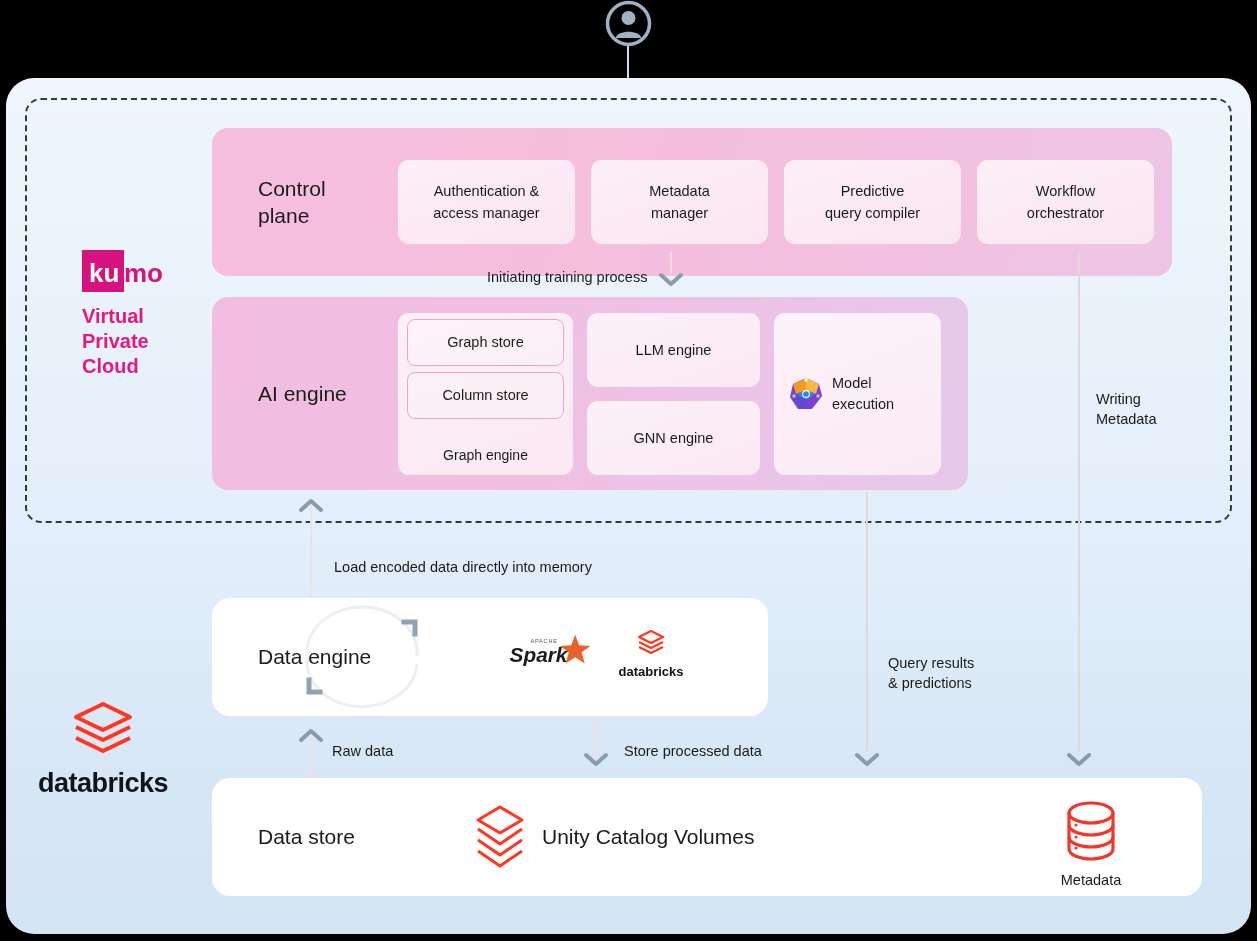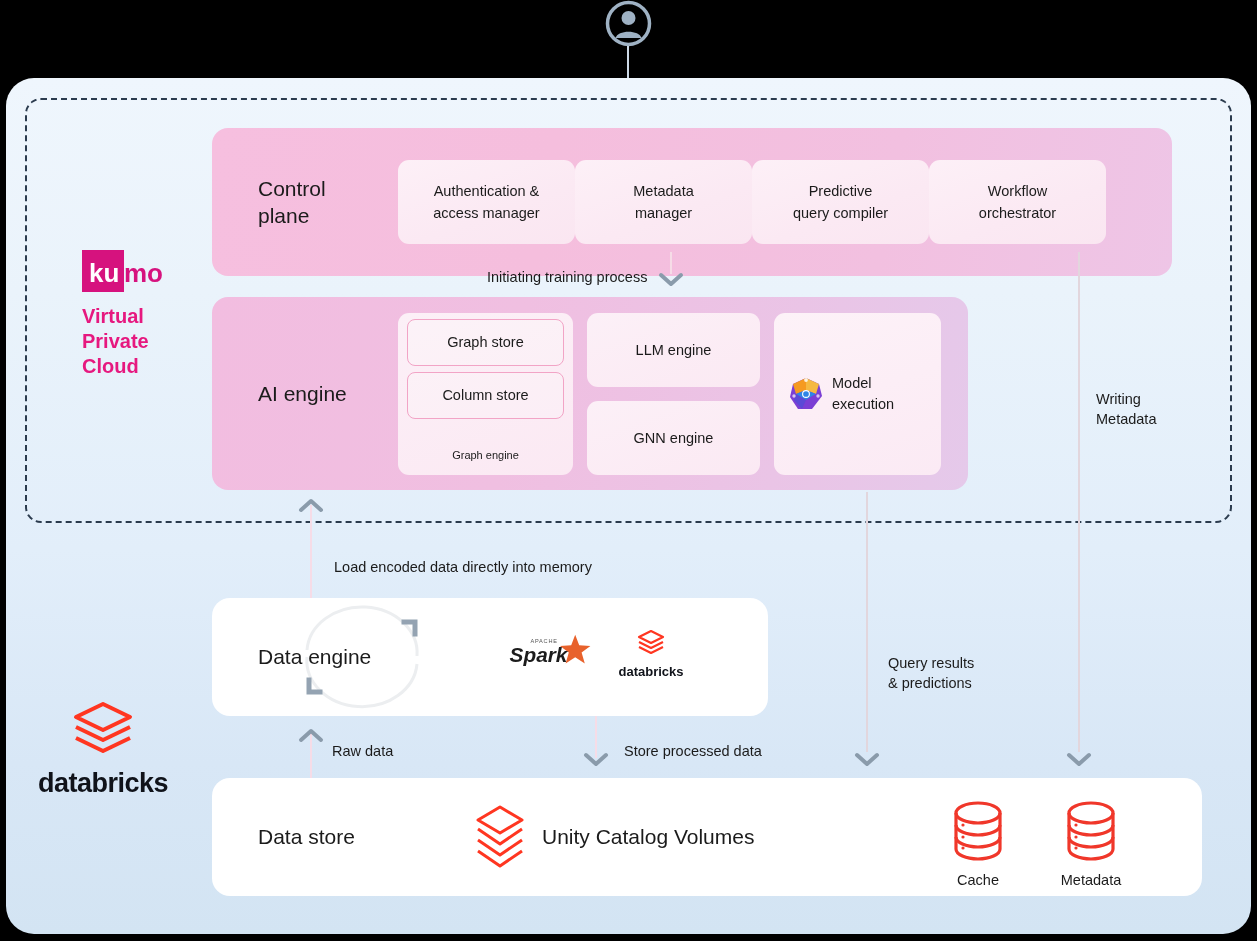--- a/index.html
+++ b/index.html
@@ -60,21 +60,21 @@
     position: absolute; left: 212px; top: 128px;
     width: 960px; height: 148px;
     border-radius: 16px;
     background: linear-gradient(100deg, #f6bfdf 0%, #f5bedd 35%, #f2c0e0 70%, #eec5e6 100%);
     display: flex; align-items: center;
   }
   .band-title {
     font-size: 21px; color: #1b1b1b; line-height: 27px;
     width: 186px; padding-left: 46px;
   }
-  .cp-cards { display: flex; }
+  .cp-cards { display: flex; gap: 16px; }
   .cp-card {
     width: 177px; height: 84px;
     border-radius: 11px;
     background: linear-gradient(160deg, #fdf0f7 0%, #fbe9f3 60%, #fae6f1 100%);
     display: flex; align-items: center; justify-content: center;
     text-align: center;
     font-size: 14.5px; color: #1b1b1b; line-height: 22px;
   }
 
   
@@ -102,21 +102,21 @@
     width: 157px; height: 47px; margin-top: 6px;
     border: 1px solid #f2a4c6;
     border-radius: 8px;
     display: flex; align-items: center; justify-content: center;
     font-size: 14.5px; color: #1b1b1b;
     background: rgba(255,255,255,0.18);
   }
   .graph-engine-label {
     position: absolute; bottom: 0; left: 0; right: 0;
     height: 40px; display:flex; align-items:center; justify-content:center;
-    font-size: 11px; color: #1b1b1b;
+    font-size: 14px; color: #1b1b1b;
   }
 
   .mid-col { display: flex; flex-direction: column; gap: 14px; }
   .mid-card {
     width: 173px; height: 74px;
     border-radius: 11px;
     background: linear-gradient(160deg, #fcf0f7 0%, #fbe9f3 100%);
     display: flex; align-items: center; justify-content: center;
     font-size: 14.5px; color: #1b1b1b;
   }
@@ -368,32 +368,20 @@
     <div class="ucv">
       <svg width="52" height="66" viewBox="0 0 52 66">
         <path d="M26 3 L48 16 L26 29 L4 16 Z" fill="none" stroke="#ff3621" stroke-width="3" stroke-linejoin="round"></path>
         <path d="M4 25 L26 40 L48 25" fill="none" stroke="#ff3621" stroke-width="3" stroke-linejoin="round"></path>
         <path d="M4 36 L26 51 L48 36" fill="none" stroke="#ff3621" stroke-width="3" stroke-linejoin="round"></path>
         <path d="M4 47 L26 62 L48 47" fill="none" stroke="#ff3621" stroke-width="3" stroke-linejoin="round"></path>
       </svg>
       <div class="ucv-label">Unity Catalog Volumes</div>
     </div>
 
-    <div class="cyl-group cache">
-      <svg width="56" height="62" viewBox="0 0 56 62">
-        <ellipse cx="28" cy="13" rx="22" ry="10" fill="none" stroke="#f0372a" stroke-width="3.2"></ellipse>
-        <path d="M6 13 L6 49 A22 10 0 0 0 50 49 L50 13" fill="none" stroke="#f0372a" stroke-width="3.2"></path>
-        <path d="M6 25 A22 10 0 0 0 50 25" fill="none" stroke="#f0372a" stroke-width="3.2"></path>
-        <path d="M6 37 A22 10 0 0 0 50 37" fill="none" stroke="#f0372a" stroke-width="3.2"></path>
-        <circle cx="13" cy="25" r="1.6" fill="#f0372a"></circle>
-        <circle cx="13" cy="37" r="1.6" fill="#f0372a"></circle>
-        <circle cx="13" cy="48" r="1.6" fill="#f0372a"></circle>
-      </svg>
-      <div class="cyl-label">Cache</div>
-    </div>
 
     <div class="cyl-group metadata">
       <svg width="56" height="62" viewBox="0 0 56 62">
         <ellipse cx="28" cy="13" rx="22" ry="10" fill="none" stroke="#f0372a" stroke-width="3.2"></ellipse>
         <path d="M6 13 L6 49 A22 10 0 0 0 50 49 L50 13" fill="none" stroke="#f0372a" stroke-width="3.2"></path>
         <path d="M6 25 A22 10 0 0 0 50 25" fill="none" stroke="#f0372a" stroke-width="3.2"></path>
         <path d="M6 37 A22 10 0 0 0 50 37" fill="none" stroke="#f0372a" stroke-width="3.2"></path>
         <circle cx="13" cy="25" r="1.6" fill="#f0372a"></circle>
         <circle cx="13" cy="37" r="1.6" fill="#f0372a"></circle>
         <circle cx="13" cy="48" r="1.6" fill="#f0372a"></circle>

